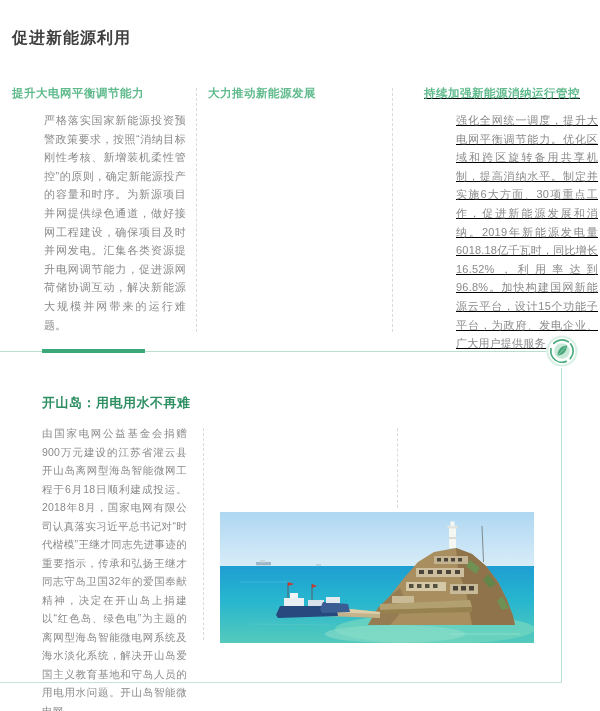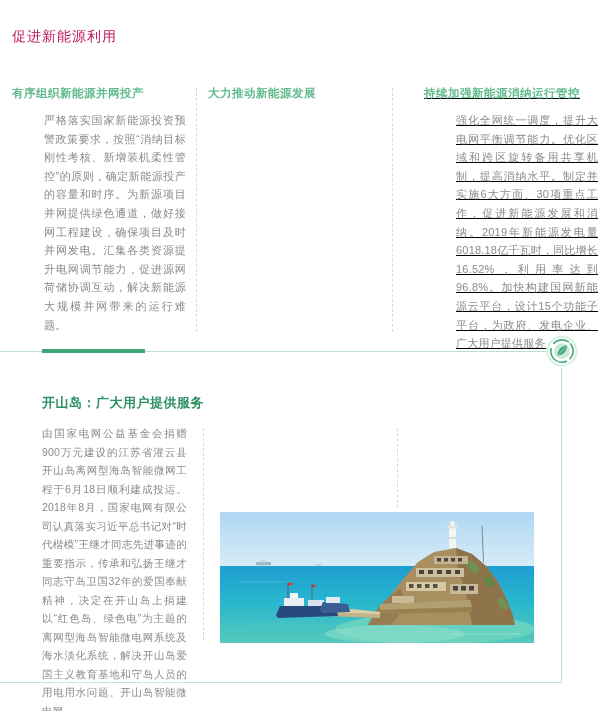--- a/index.html
+++ b/index.html
@@ -6,21 +6,21 @@
   html,body { background:#f4f4f4; }
   .page {
     position:relative;
     width:600px; height:711px;
     background:#ffffff;
     overflow:hidden;
     font-family:"Liberation Sans","DejaVu Sans",sans-serif;
   }
   .page-title {
     position:absolute; left:12px; top:28px;
-    font-size:14px; font-weight:normal; color:#be185d;
+    font-size:16px; font-weight:bold; color:#404040;
     letter-spacing:1px;
   }
   
   .tcol { position:absolute; top:86px; width:174px; }
   .tcol h2 {
     font-size:11.5px; font-weight:bold; color:#5fba8c;
     margin-bottom:10px; letter-spacing:0.5px;
   }
   .tcol p {
     font-size:11px; line-height:18.6px; color:#8a8a8a;
@@ -51,21 +51,21 @@
   .island-photo { position:absolute; left:220px; top:512px; width:314px; height:131px; display:block; }
 </style>
 </head>
 <body>
 
 <div class="page">
 
   <h1 class="page-title">促进新能源利用</h1>
 
   <div class="tcol tcol1">
-    <h2>有序组织新能源并网投产</h2>
+    <h2>提升大电网平衡调节能力</h2>
     <p>严格落实国家新能源投资预警政策要求，按照“消纳目标刚性考核、新增装机柔性管控”的原则，确定新能源投产的容量和时序。为新源项目并网提供绿色通道，做好接网工程建设，确保项目及时并网发电。汇集各类资源提升电网调节能力，促进源网荷储协调互动，解决新能源大规模并网带来的运行难题。</p>
   </div>
   <div class="vdash vdash-a"></div>
   <div class="tcol tcol2">
     <h2>大力推动新能源发展</h2>
   </div>
   <div class="vdash vdash-b"></div>
   <div class="tcol tcol3">
     <h2>持续加强新能源消纳运行管控</h2>
     <p>强化全网统一调度，提升大电网平衡调节能力。优化区域和跨区旋转备用共享机制，提高消纳水平。制定并实施6大方面、30项重点工作，促进新能源发展和消纳。2019年新能源发电量6018.18亿千瓦时，同比增长16.52%，利用率达到96.8%。加快构建国网新能源云平台，设计15个功能子平台，为政府、发电企业、广大用户提供服务。</p>
@@ -77,21 +77,21 @@
     <circle cx="17" cy="17" r="16" fill="#ffffff"></circle>
     <circle cx="17" cy="17" r="14.5" fill="none" stroke="#daf0e5" stroke-width="2.2"></circle>
     <circle cx="17" cy="17" r="11.2" fill="none" stroke="#49ab7e" stroke-width="1.7" stroke-dasharray="16 5 24 6" stroke-linecap="round" transform="rotate(-40 17 17)"></circle>
     <circle cx="17" cy="17" r="7.8" fill="#c9e9d8"></circle>
     <path d="M12.5,21.5 C12.5,15.5 16.5,11.5 22,11.5 C22,17.5 18,21.5 12.5,21.5 Z" fill="#4aa87c"></path>
     <path d="M13.5,20.5 C16,18 18,16 20.5,13" stroke="#9ed8bd" stroke-width="0.8" fill="none"></path>
   </svg>
   <div class="vline-right"></div>
   <div class="hline-bottom"></div>
 
-  <h3 class="case-title">开山岛：广大用户提供服务</h3>
+  <h3 class="case-title">开山岛：用电用水不再难</h3>
   <div class="ccol ccol1">
     <p>由国家电网公益基金会捐赠900万元建设的江苏省灌云县开山岛离网型海岛智能微网工程于6月18日顺利建成投运。2018年8月，国家电网有限公司认真落实习近平总书记对“时代楷模”王继才同志先进事迹的重要指示，传承和弘扬王继才同志守岛卫国32年的爱国奉献精神，决定在开山岛上捐建以“红色岛、绿色电”为主题的离网型海岛智能微电网系统及海水淡化系统，解决开山岛爱国主义教育基地和守岛人员的用电用水问题。开山岛智能微电网</p>
   </div>
   <div class="vdash cdash-a"></div>
   <div class="vdash cdash-b"></div>
 
   <svg class="island-photo" viewBox="0 0 314 131" preserveAspectRatio="none" aria-hidden="true">
     <defs>
       <linearGradient id="sky" x1="0" y1="0" x2="0" y2="1">
         <stop offset="0" stop-color="#aed7f2"></stop>

